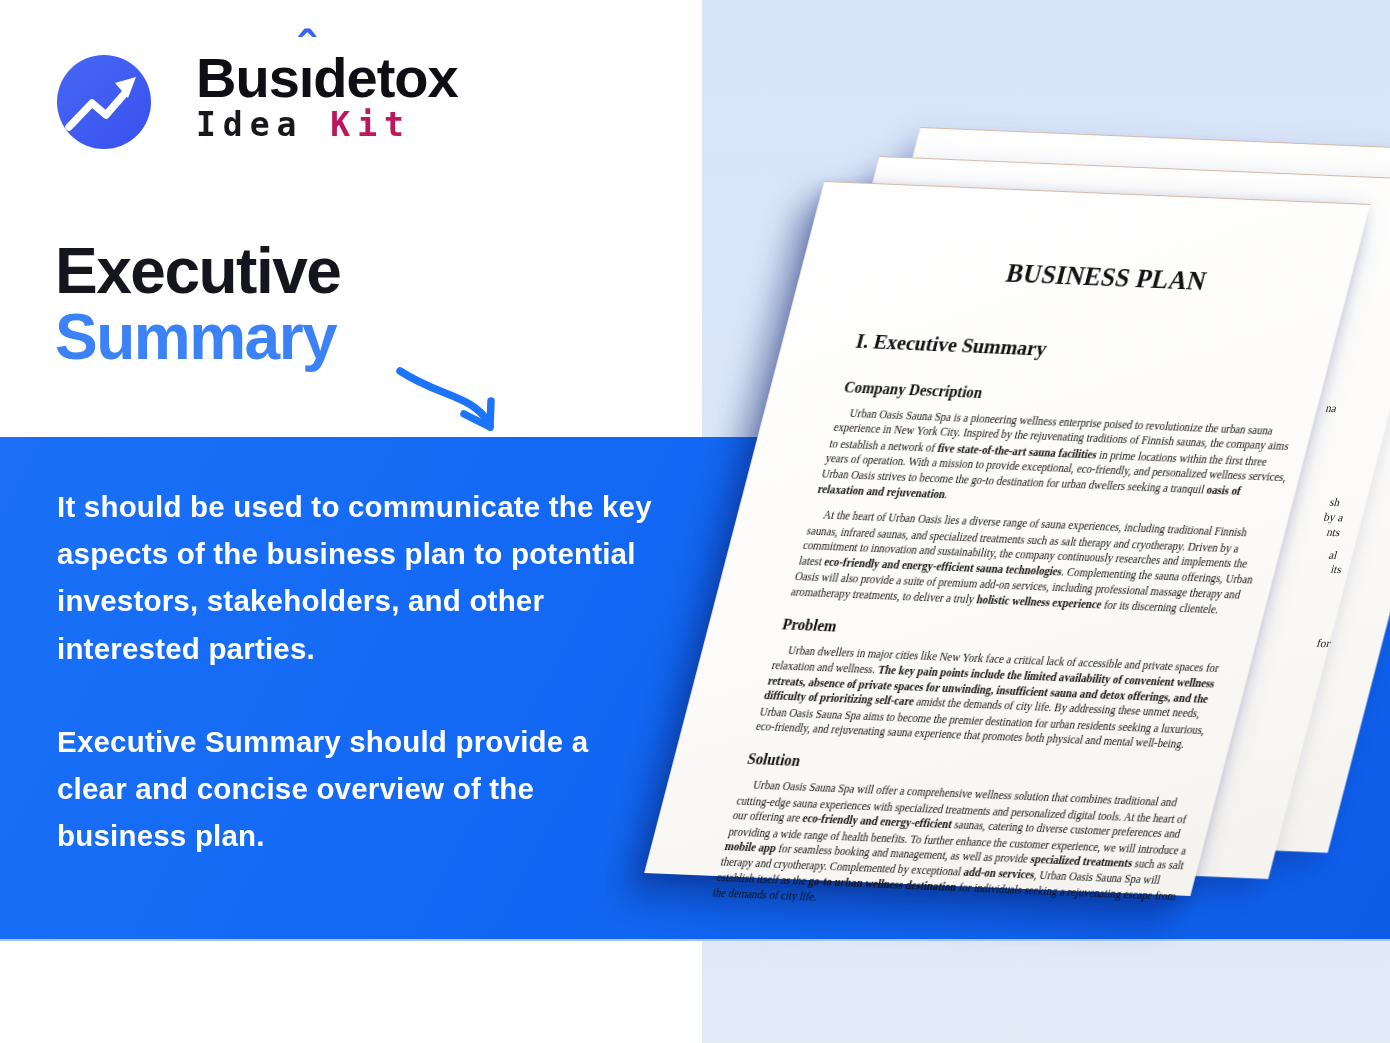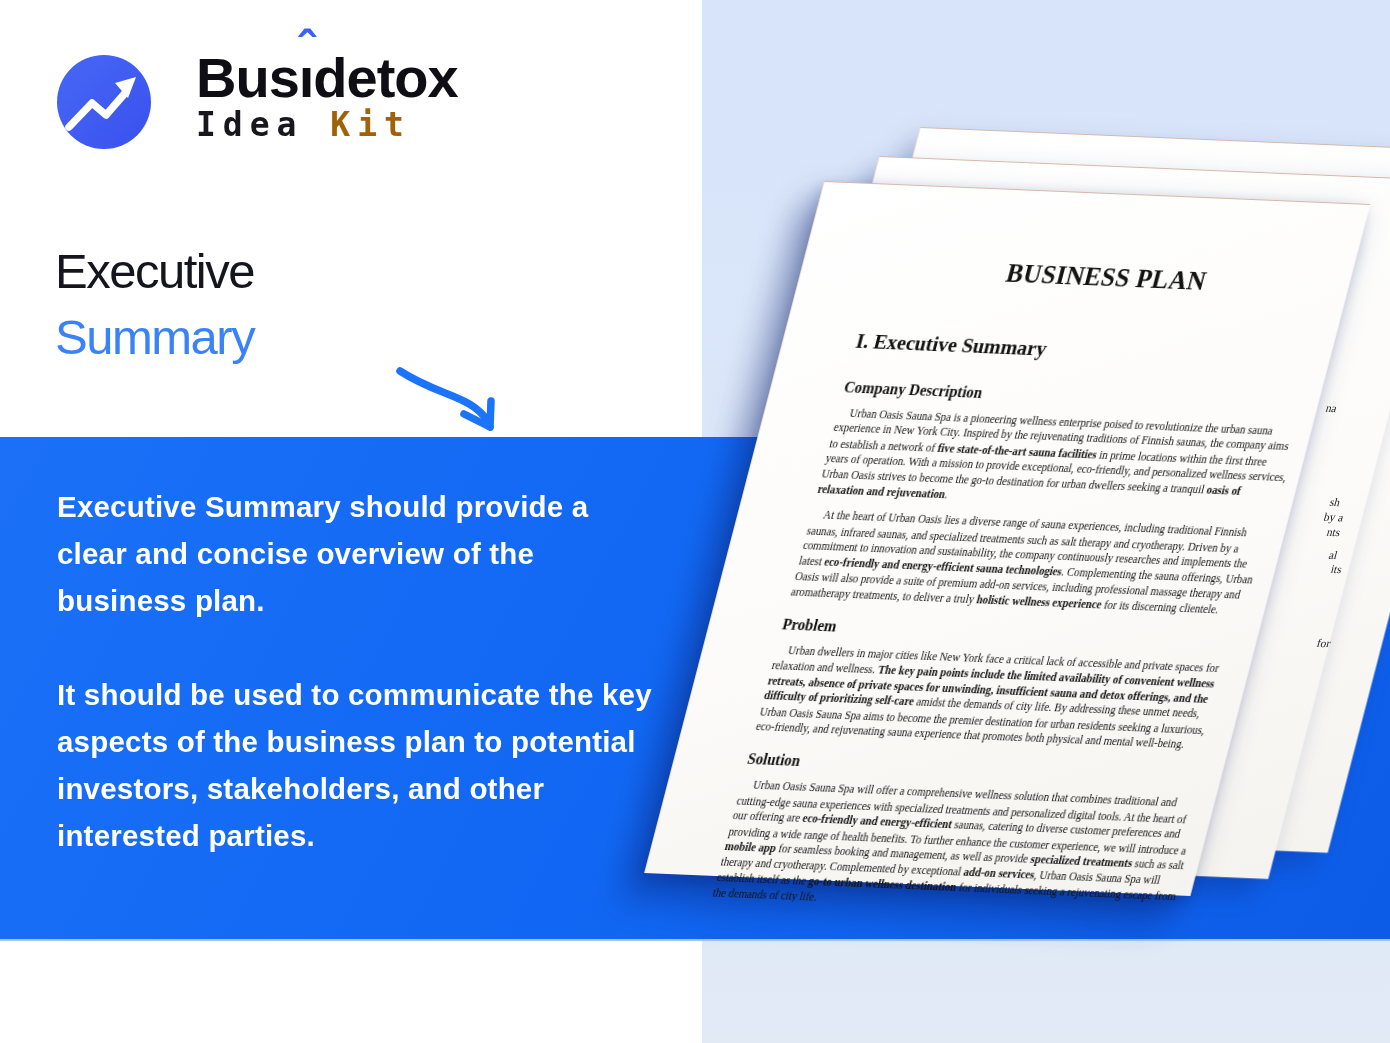--- a/index.html
+++ b/index.html
@@ -20,25 +20,25 @@
   
   .brand{position:absolute;left:56px;top:50px;z-index:9;}
   .brand-icon{position:absolute;left:0;top:4px;width:96px;height:96px;}
   .brand-text{position:absolute;left:140px;top:0;white-space:nowrap;}
   .brand-line1{font-size:56px;font-weight:bold;color:#0e0e14;letter-spacing:-1px;line-height:1.0;}
   .iwrap{position:relative;display:inline-block;}
   .accent{position:absolute;left:50%;transform:translateX(-50%);top:-0.52em;
           color:#3b63f3;font-size:0.9em;font-weight:bold;}
   .brand-line2{margin-top:2px;font-family:"DejaVu Sans Mono",monospace;font-size:33px;
                font-weight:bold;letter-spacing:7px;color:#17171d;line-height:1.0;}
-  .kit{color:#a16207;}
+  .kit{color:#be185d;}
 
   
   .headline{position:absolute;left:55px;top:238px;z-index:9;line-height:66px;
-            font-size:49px;font-weight:normal;letter-spacing:-1.5px;}
+            font-size:64px;font-weight:bold;letter-spacing:-1.5px;}
   .hl-black{color:#15151d;}
   .hl-blue{color:#3b82f6;}
   .curved-arrow{position:absolute;left:388px;top:345px;z-index:9;}
 
   
   .page{position:absolute;transform-origin:0 0;
         transform:matrix(0.95,0.04,-0.26,1,0,0);
         background:linear-gradient(160deg,#ffffff 0%,#fcfbf9 55%,#f5f3ef 100%);
         border-top:1px solid rgba(188,135,105,.55);
         border-left:1px solid rgba(200,160,130,.30);}
@@ -63,22 +63,22 @@
 </style>
 </head>
 <body>
 
 <div class="scene">
 
   <div class="panel"></div>
 
   <div class="blue-box">
     <div class="desc">
+      <p>It should be used to communicate the key aspects of the business plan to potential investors, stakeholders, and other interested parties.</p>
       <p>Executive Summary should provide a clear and concise overview of the business plan.</p>
-      <p>It should be used to communicate the key aspects of the business plan to potential investors, stakeholders, and other interested parties.</p>
     </div>
   </div>
 
   <div class="page page-back"></div>
   <div class="page page-mid"></div>
 
   <span class="frag" style="left:1326px;top:402px">na</span>
   <span class="frag" style="left:1330px;top:496px">sh</span>
   <span class="frag" style="left:1324px;top:511px">by a</span>
   <span class="frag" style="left:1327px;top:526px">nts</span>

